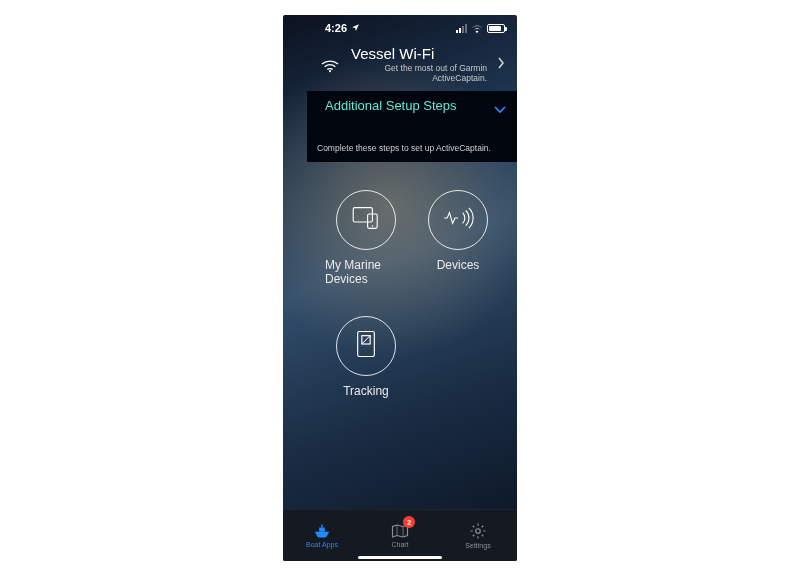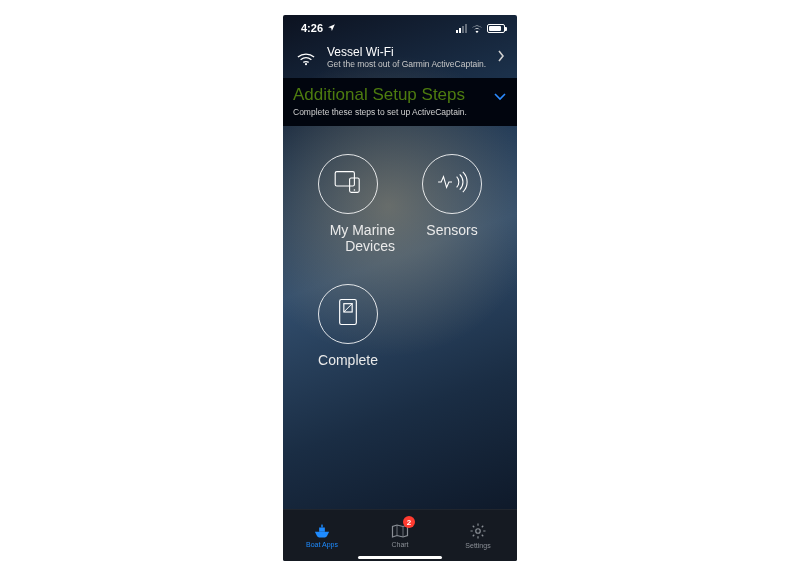--- a/index.html
+++ b/index.html
@@ -11,20 +11,21 @@
   }
   .phone {
     width: 234px; height: 546px;
     margin-top: 15px;
     background:
       radial-gradient(circle at 45% 35%, rgba(180,160,120,0.45) 0%, rgba(30,50,80,0) 40%),
       linear-gradient(160deg,#0c1220 0%,#1d344f 25%,#324e6d 45%,#1a2d44 70%,#0a1220 100%);
     position: relative; overflow: hidden;
     color: #fff;
     border-radius: 2px;
+    padding-left: 24px;
   }
   
   .status-bar {
     height: 22px; display: flex; align-items: center; justify-content: space-between;
     padding: 4px 12px 0 18px; font-size: 11px; font-weight: 600;
   }
   .status-left { display:flex; align-items:center; gap:4px; }
   .status-right { display:flex; align-items:center; gap:4px; }
   .signal-bars { display:inline-flex; align-items:flex-end; gap:1px; }
   .signal-bars span{ width:2px; background:#fff; display:inline-block; }
@@ -33,46 +34,46 @@
   .wifi-ico svg{display:block;}
   .battery{ width:18px; height:9px; border:1px solid #fff; border-radius:2px; position:relative; }
   .battery::after{content:"";position:absolute;right:-3px;top:2px;width:2px;height:4px;background:#fff;border-radius:0 1px 1px 0;}
   .battery .fill{position:absolute;left:1px;top:1px;bottom:1px;width:12px;background:#fff;border-radius:1px;}
 
   
   .row {
     display:flex; align-items:center; gap:10px;
     padding: 8px 12px;
   }
-  .row-title { font-size:12px; font-weight:500; line-height:1.2; }
+  .row-title { font-size:15px; font-weight:500; line-height:1.2; }
   .row-sub { font-size:8.5px; color:#c8c8c8; line-height:1.2;text-align:right; }
   .row .chev { margin-left:auto; }
   .wifi-badge svg{display:block;}
 
   
   .setup {
     background:#01050e;
     padding:7px 10px 9px 10px;
     display:flex; flex-direction:column; position:relative;
   }
-  .setup-title{ font-size:17px; font-weight:500; color:#4d7c0f; margin-bottom:2px;}
-  .setup-sub{ font-size:8.5px; color:#d0d0d0; }
+  .setup-title{ font-size:13px; font-weight:500; color:#5eead4; margin-bottom:2px;margin-left:8px;}
+  .setup-sub{ font-size:8.5px; color:#d0d0d0;margin-top:28px; }
   .setup .chev{ position:absolute; right:10px; top:10px; }
 
   
   .grid {
     display:grid; grid-template-columns:1fr 1fr; gap:30px 10px;
     padding: 28px 18px 0 18px;
   }
   .feature{ display:flex; flex-direction:column; align-items:center; gap:8px; }
   .circle{
     width:60px; height:60px; border:1.2px solid rgba(255,255,255,0.85); border-radius:50%;
     display:flex; align-items:center; justify-content:center;
   }
-  .feature-label{ font-size:14px; color:#eaeaea; text-align:right; }
+  .feature-label{ font-size:12px; color:#eaeaea; text-align:left; }
 
   
   .tabbar{
     position:absolute; left:0; right:0; bottom:0;
     height:52px; background:#151a22;
     display:flex; border-top:1px solid rgba(255,255,255,0.05);
   }
   .tab{ flex:1; display:flex; flex-direction:column; align-items:center; justify-content:center; gap:2px; position:relative;}
   .tab-label{ font-size:7px; color:#8a8f96; }
   .tab.active .tab-label{ color:#1e8bff; }
@@ -168,34 +169,34 @@
       <div class="circle">
         <span>
           <svg width="34" height="24" viewBox="0 0 44 30">
             <path fill="none" stroke="#fff" stroke-width="1.4" d="M4 15h4l3-7 4 14 3-7h4"></path>
             <path fill="none" stroke="#fff" stroke-width="1.4" d="M28 8a10 10 0 010 14"></path>
             <path fill="none" stroke="#fff" stroke-width="1.4" d="M32 5a14 14 0 010 20"></path>
             <path fill="none" stroke="#fff" stroke-width="1.4" d="M36 2a18 18 0 010 26"></path>
           </svg>
         </span>
       </div>
-      <div class="feature-label">Sensors</div>
+      <div class="feature-label">Devices</div>
     </div>
 
     <div class="feature">
       <div class="circle">
         <span>
           <svg width="22" height="30" viewBox="0 0 26 36">
             <rect x="3" y="3" width="20" height="30" rx="2" fill="none" stroke="#fff" stroke-width="1.4"></rect>
             <rect x="8" y="8" width="10" height="10" fill="none" stroke="#fff" stroke-width="1.4"></rect>
             <path d="M8 18 L18 8" stroke="#fff" stroke-width="1.2"></path>
           </svg>
         </span>
       </div>
-      <div class="feature-label">Complete</div>
+      <div class="feature-label">Tracking</div>
     </div>
 
 
   </div>
 
   <div class="tabbar">
     <div class="tab active">
       <span>
         <svg width="20" height="16" viewBox="0 0 28 22">
           <path fill="#1e8bff" d="M4 12h20l-3 6q-1 2-3 2H10q-2 0-3-2z"></path>

